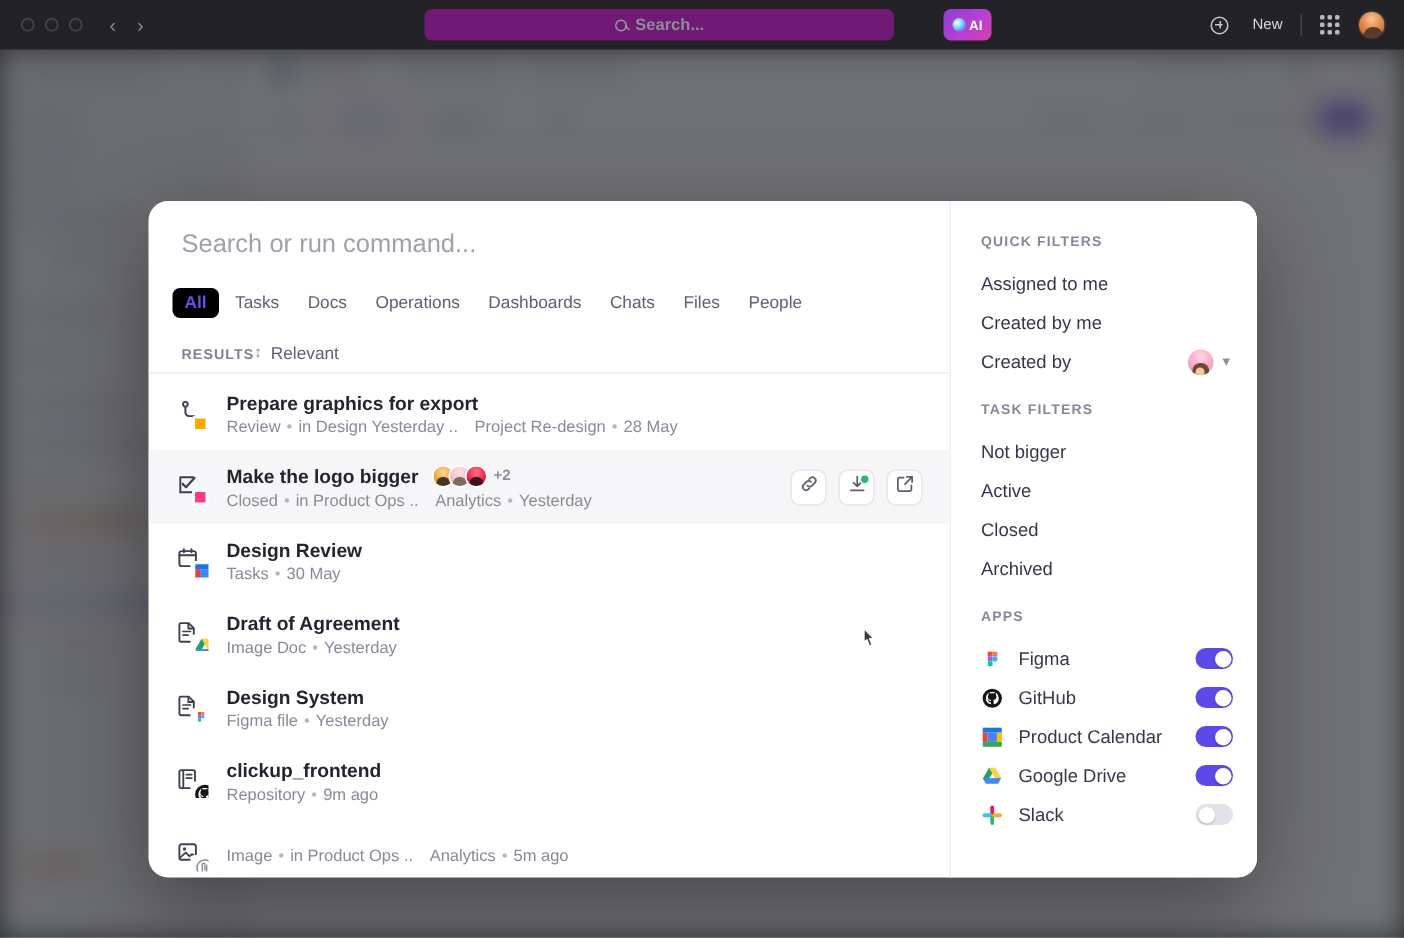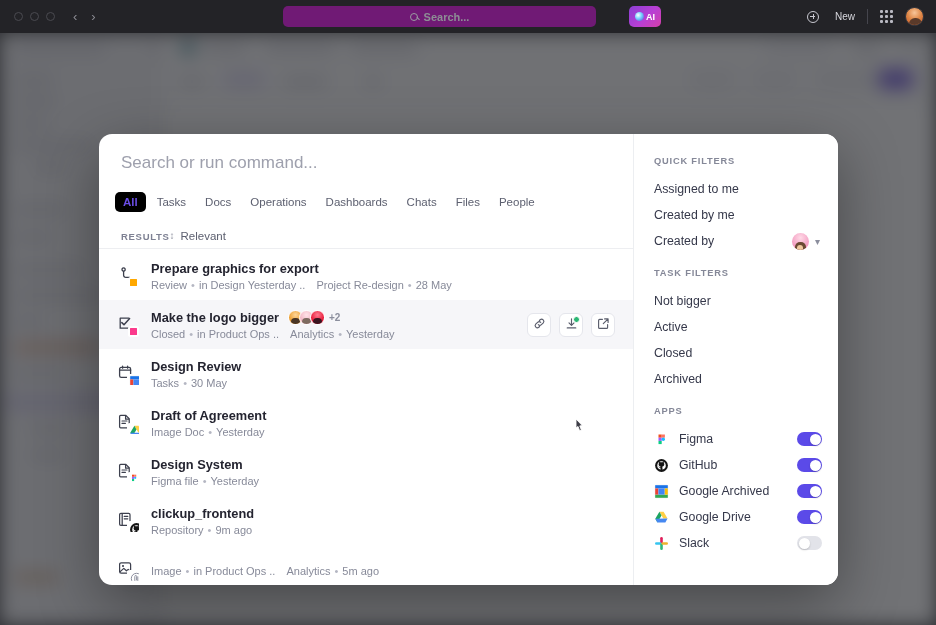--- a/index.html
+++ b/index.html
@@ -560,21 +560,21 @@
             <span class="app-icon">
               <svg width="15" height="15" viewBox="0 0 15 15" fill="none">
                 <rect x="1.2" y="1.2" width="12.6" height="12.6" rx="1" fill="#fff" stroke="#e4e4e4" stroke-width="0.6"></rect>
                 <rect x="1.2" y="1.2" width="12.6" height="3.2" fill="#1A73E8"></rect>
                 <rect x="1.2" y="10.6" width="12.6" height="3.2" fill="#34A853"></rect>
                 <rect x="1.2" y="4.4" width="3.2" height="6.2" fill="#EA4335"></rect>
                 <rect x="10.6" y="4.4" width="3.2" height="6.2" fill="#FBBC04"></rect>
                 <rect x="4.4" y="4.4" width="6.2" height="6.2" fill="#4285F4"></rect>
               </svg>
             </span>
-            <span class="app-name">Google Archived</span>
+            <span class="app-name">Product Calendar</span>
             <span class="toggle">
               <span class="knob"></span>
             </span>
           </div>
           <div class="app-item">
             <span class="app-icon">
               <svg width="15" height="15" viewBox="0 0 15 15" fill="none">
                 <path d="M5.4 1.8 L9.6 1.8 L13.5 8.6 L9.3 8.6 Z" fill="#FFCF44"></path>
                 <path d="M5.4 1.8 L1.3 8.8 L3.4 12.5 L7.5 5.5 Z" fill="#1DA462"></path>
                 <path d="M1.3 8.8 L13.5 8.6 L11.4 12.5 L3.4 12.5 Z" fill="#4688F1"></path>

